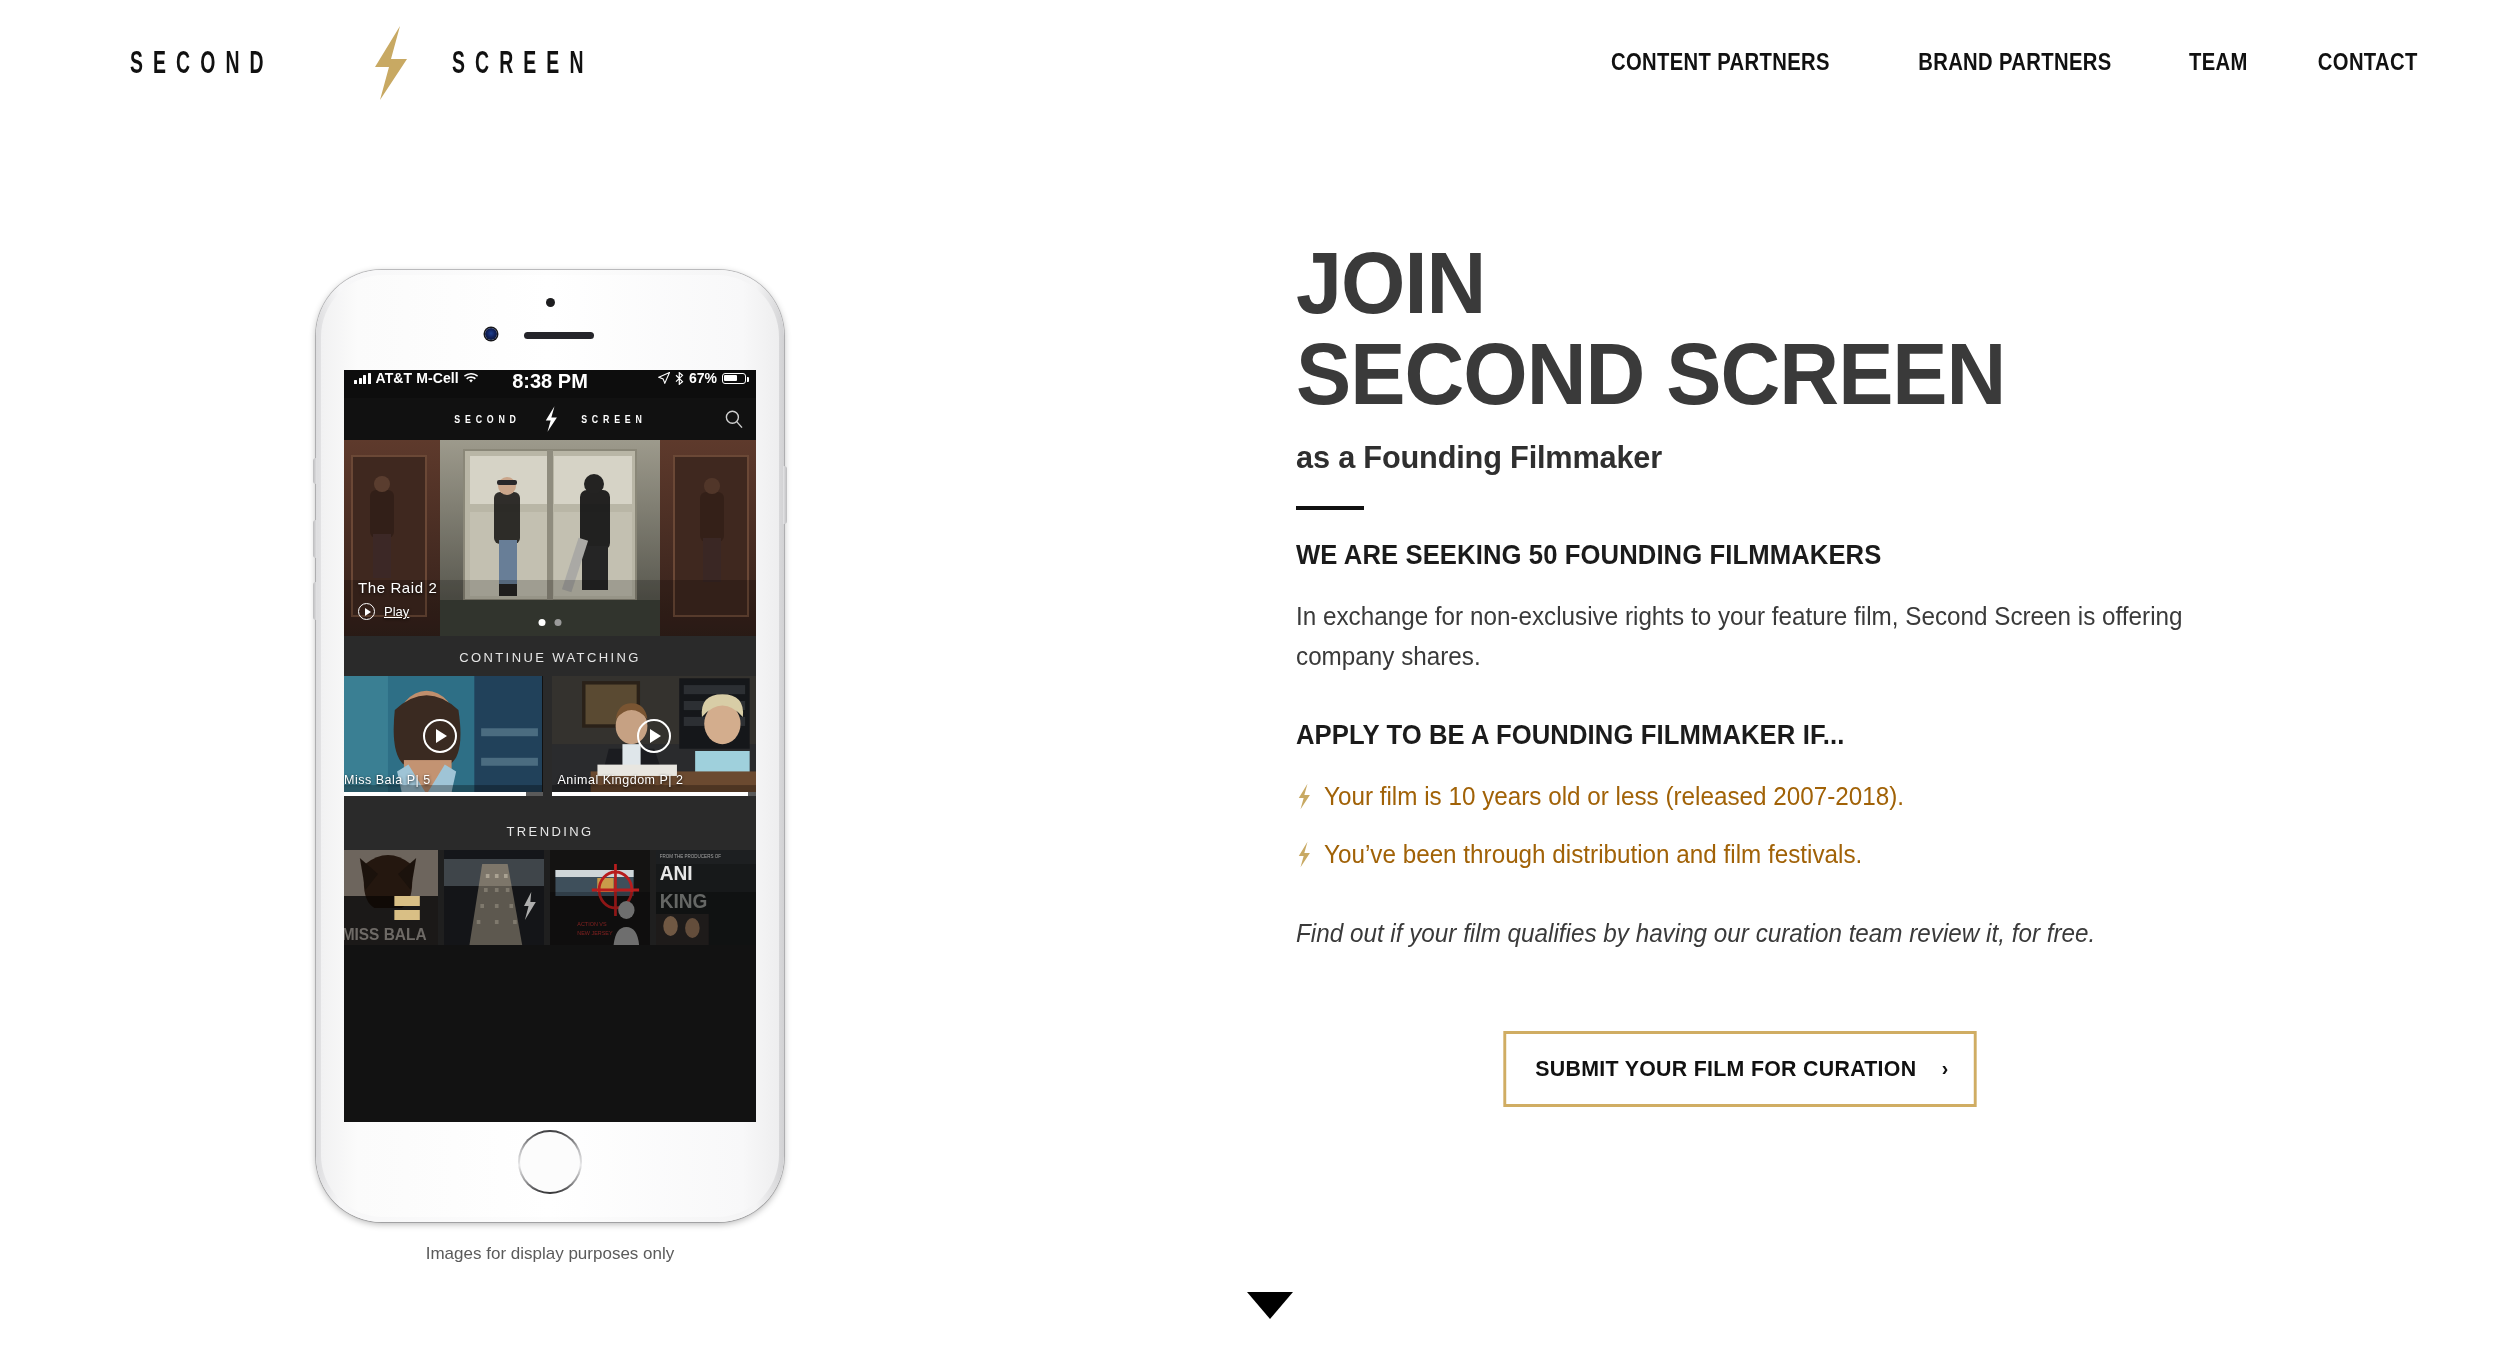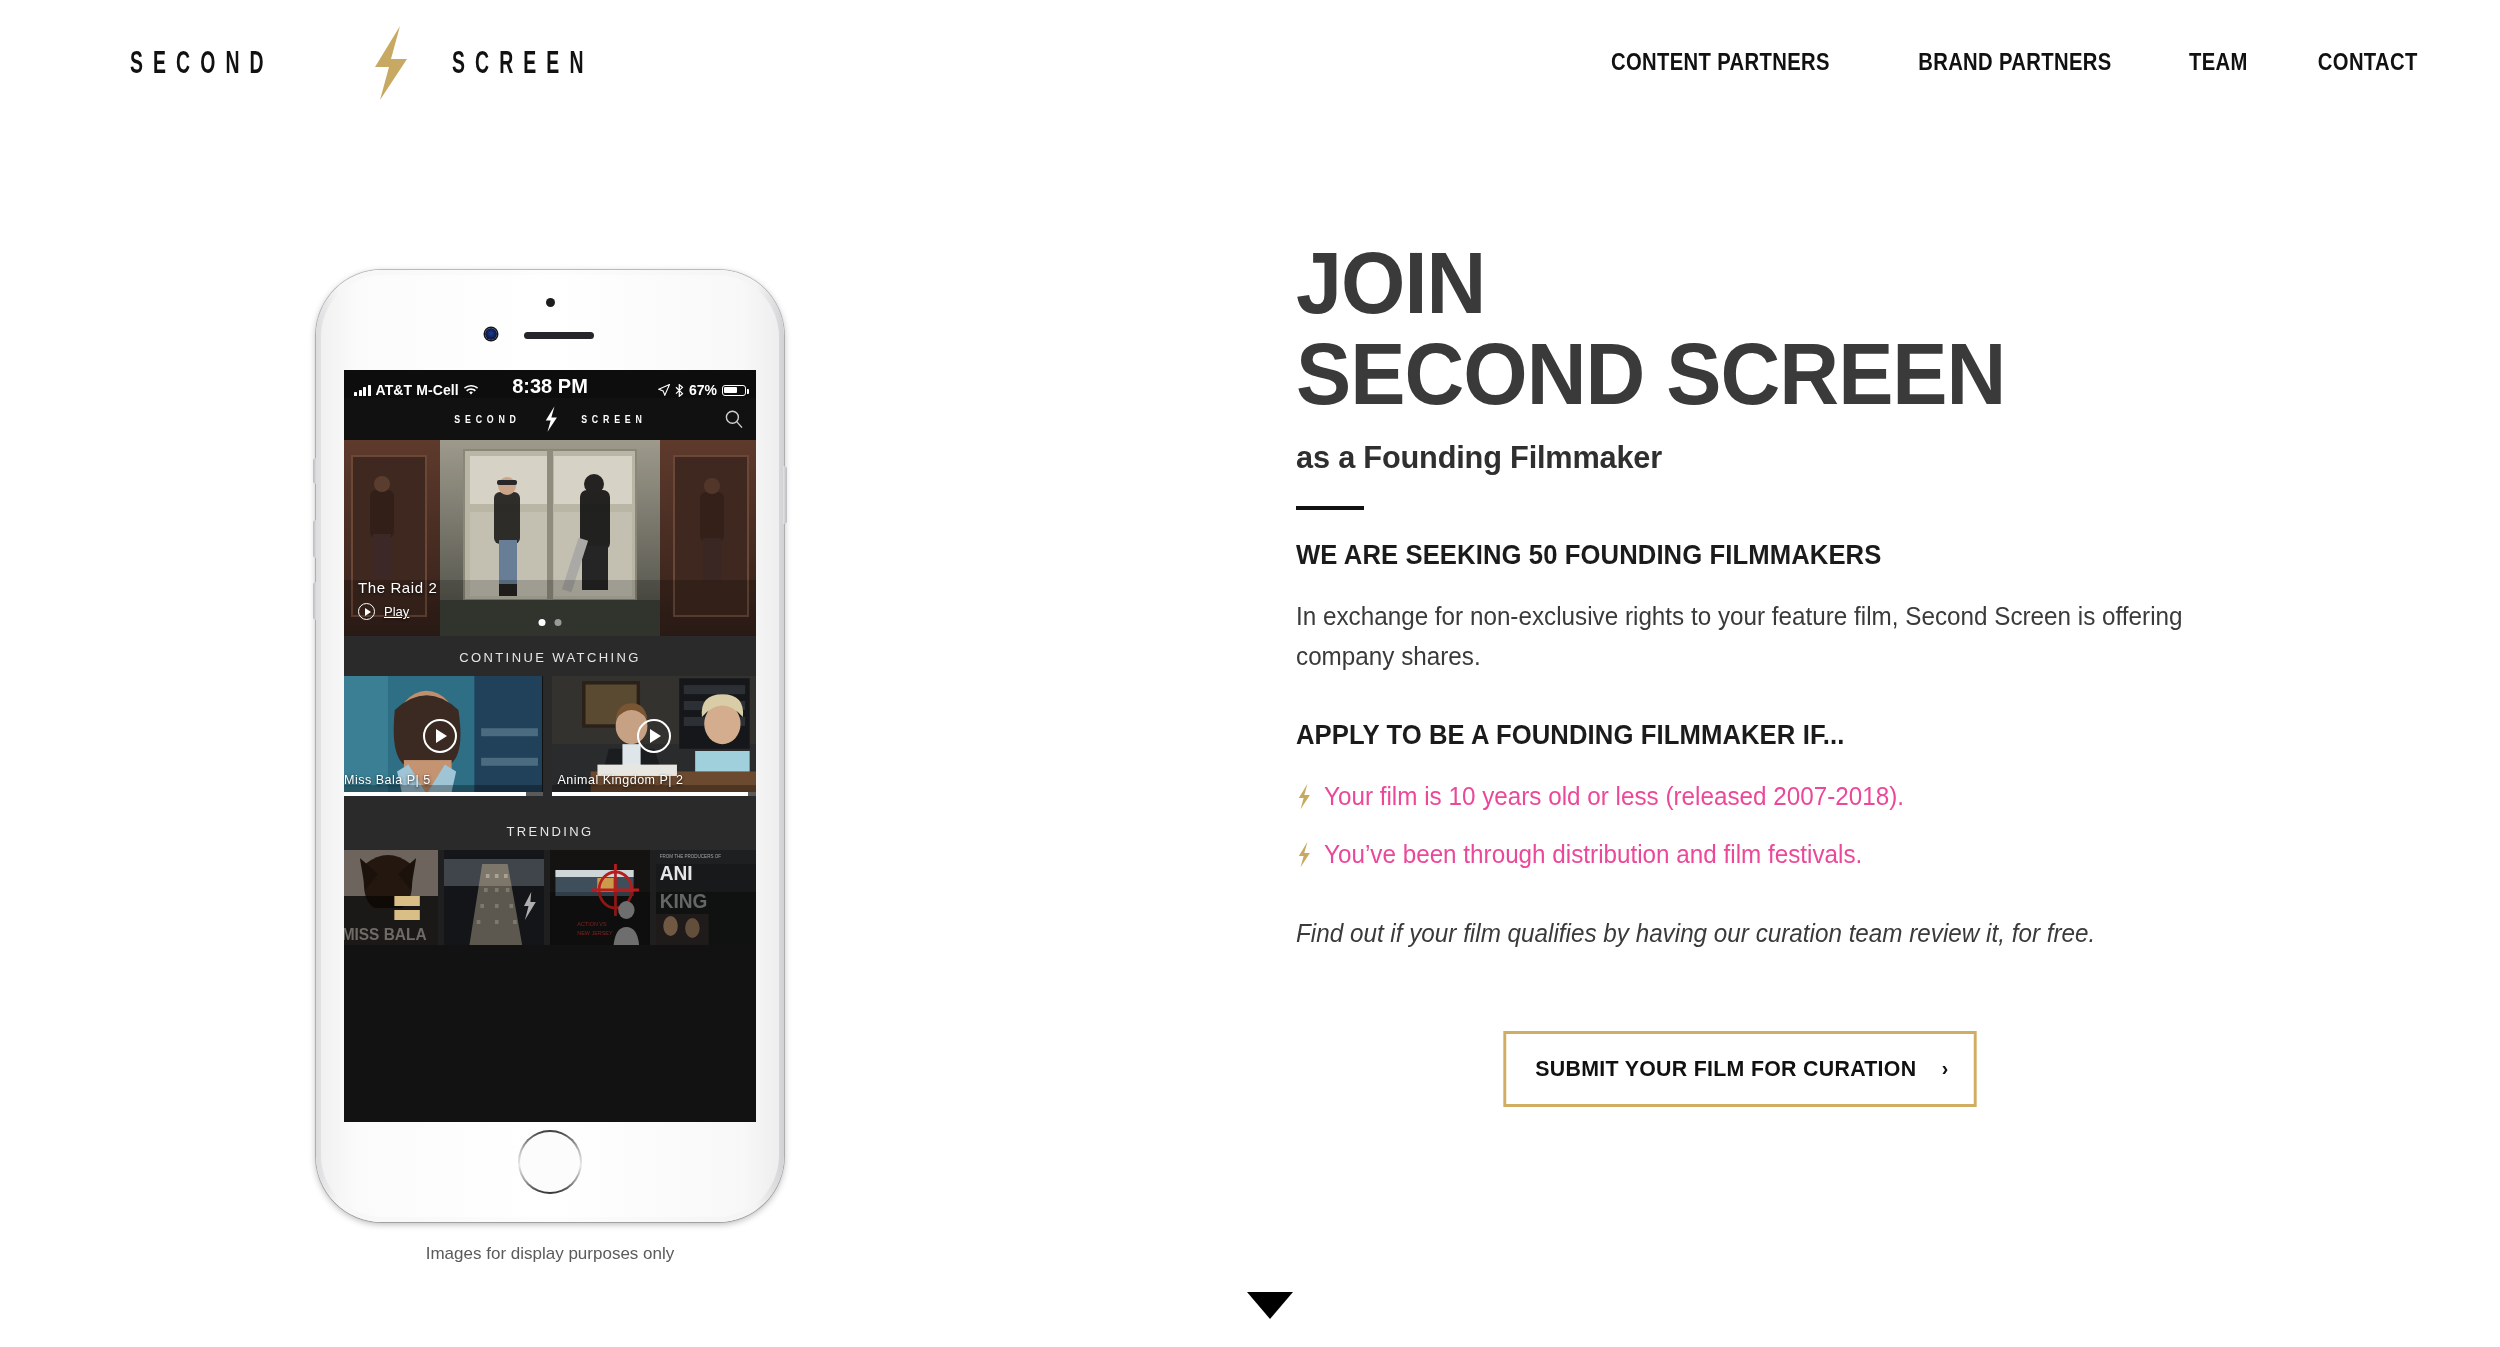--- a/index.html
+++ b/index.html
@@ -144,21 +144,21 @@
     left: 28px; top: 100px;
     width: 412px; height: 752px;
     background: #121212;
     overflow: hidden;
   }
   
   .statusbar {
     height: 28px;
     background: #0d0d0d;
     color: #ffffff;
-    display: flex; align-items: flex-end;
+    display: flex; align-items: flex-start;
     padding: 0 10px;
     font-size: 14px;
     font-weight: 600;
   }
   .sb-left { display:flex; align-items:center; gap:5px; flex: 1 1 0; }
   .sb-center { flex: 0 0 auto; font-size: 20px; }
   .sb-right { display:flex; align-items:center; justify-content:flex-end; gap:5px; flex: 1 1 0; }
   .bars { display:flex; align-items:flex-end; gap:1.5px; height:11px; }
   .bars i { width:3px; background:#fff; border-radius:0.5px; display:block; }
   .bars i:nth-child(1){height:4px;} .bars i:nth-child(2){height:6px;}
@@ -288,21 +288,21 @@
   }
   .body-p {
     font-size: 25px; line-height: 1.58; color:#3a3a3a;
     margin: 0 0 44px 0; font-weight: 400;
     transform: scaleX(0.97); transform-origin:left top;
   }
   .h3.second { margin-top: 0; margin-bottom: 30px;}
   .bullets { list-style:none; margin:0 0 44px 0; padding:0; }
   .bullets li {
     display:flex; align-items:flex-start; gap:12px;
-    font-size: 25px; color:#ec4899; margin-bottom: 26px; line-height:1.25;margin-top:16px;
+    font-size: 25px; color:#a16207; margin-bottom: 26px; line-height:1.25;margin-top:16px;
   }
   .bolt-bullet { width:16px; height:27px; flex:0 0 16px; margin-top:2px;}
   .bullets li span.txt{ transform: scaleX(0.97); transform-origin:left center;}
   .italic-note{
     font-style: italic; font-size: 25px; line-height:1.55; color:#3a3a3a;
     margin: 0; transform: scaleX(0.97); transform-origin:left top;
   }
   .cta-wrap{ margin-top: 78px; display:flex; justify-content:center; padding-right: 112px;}
   .cta {
     display:inline-flex; align-items:center; gap:26px;

